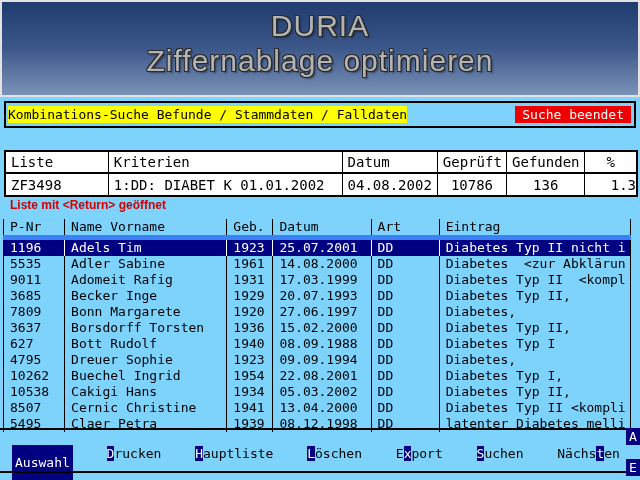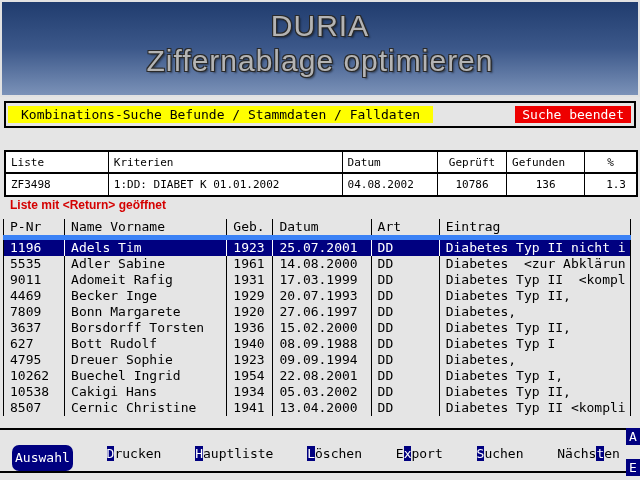--- a/index.html
+++ b/index.html
@@ -1,47 +1,47 @@
 <!DOCTYPE html>
 <html><head>
 <meta charset="utf-8">
 <style>
   html,body{margin:0;padding:0;background:#888;}
-  .screen{position:relative;width:640px;height:480px;background:#e5e5e5;overflow:hidden;
+  .screen{position:relative;width:640px;height:480px;background:#7dd3fc;overflow:hidden;
           font-family:"DejaVu Sans Mono",monospace;font-size:13px;color:#000;}
 
   
   .banner{position:absolute;left:0;top:0;width:640px;height:97px;box-sizing:border-box;
           background:linear-gradient(180deg,#203c6e 0%,#3c588a 50%,#7b92b8 100%);
           border:2px solid #e2e2e2;text-align:center;}
   .banner-title,.banner-subtitle{font-family:"Liberation Sans",sans-serif;font-size:30px;
           color:#b4b4b4;letter-spacing:1px;
           text-shadow:-1px -1px 0 #2a2a2a,1px -1px 0 #2a2a2a,-1px 1px 0 #2a2a2a,1px 1px 0 #2a2a2a,2px 2px 2px rgba(0,0,0,.45);}
   .banner-title{margin-top:7px;line-height:34px;}
   .banner-subtitle{line-height:36px;}
 
   
   .status-box{position:absolute;left:4px;top:101px;width:632px;height:27px;box-sizing:border-box;
               border:2px solid #000;}
   .status-label{position:absolute;left:2px;top:3px;background:#ffff00;color:#000;
-                padding:0 13px;line-height:17px;white-space:pre;}
+                padding:0 0;line-height:17px;white-space:pre;}
   .status-badge{position:absolute;right:3px;top:3px;background:#ee0000;color:#fff;
                 padding:0 7px;line-height:17px;white-space:pre;}
 
   
   table{border-collapse:collapse;table-layout:fixed;}
   .criteria{position:absolute;left:4px;top:150px;width:634px;box-sizing:border-box;
             border:2px solid #000;background:#fff;}
   .criteria th,.criteria td{padding:0 5px;white-space:pre;overflow:hidden;font-weight:normal;
-            text-align:left;font-size:11px;}
+            text-align:left;font-size:14px;}
   .criteria th{height:20px;border-bottom:2px solid #000;}
   .criteria td{height:21px;}
   .criteria tr > *:not(:first-child){border-left:1px solid #000;}
   .criteria .c-center{text-align:center;}
-  .criteria .c-right{text-align:right;padding-right:10px;}
+  .criteria .c-right{text-align:right;padding-right:0;}
 
   
   .message{position:absolute;left:10px;top:198px;font-family:"Liberation Sans",sans-serif;
            font-weight:bold;font-size:12px;color:#d40000;}
 
   
   .results{position:absolute;left:3px;top:219px;width:628px;box-sizing:border-box;
            border-left:1px solid #000;border-right:1px solid #000;}
   .results th,.results td{padding:0 0 0 6px;white-space:pre;overflow:hidden;font-weight:normal;
            text-align:left;font-size:13px;height:16px;line-height:16px;}
@@ -50,21 +50,21 @@
   .results tbody tr.selected{background:#000080;color:#fff;}
   .results tbody tr.selected > *:not(:first-child){border-left-color:#fff;}
 
   
   .hline{position:absolute;left:0;width:632px;height:2px;background:#000;}
   .hline1{top:428px;}
   .hline2{top:471px;}
   .menu{position:absolute;left:12px;top:445px;width:608px;display:flex;
         justify-content:space-between;line-height:18px;}
   .menu-item{white-space:pre;cursor:default;}
-  .menu-item.selected{background:#000080;color:#fff;padding:4px 3px;border-radius:7px;}
+  .menu-item.selected{background:#000080;color:#fff;padding:9px 3px;}
   .menu-item .hot{background:#000080;color:#fff;}
 
   
   .badge{position:absolute;left:626px;width:14px;height:17px;background:#000080;color:#fff;
          text-align:center;line-height:17px;font-size:13px;z-index:5;}
   .badge-a{top:428px;}
   .badge-e{top:459px;}
 </style>
 </head>
 <body>
@@ -152,21 +152,21 @@
   </tr>
         <tr>
     <td>9011</td>
     <td>Adomeit Rafig</td>
     <td>1931</td>
     <td>17.03.1999</td>
     <td>DD</td>
     <td>Diabetes Typ II  &lt;kompl</td>
   </tr>
         <tr>
-    <td>4469</td>
+    <td>3685</td>
     <td>Becker Inge</td>
     <td>1929</td>
     <td>20.07.1993</td>
     <td>DD</td>
     <td>Diabetes Typ II,</td>
   </tr>
         <tr>
     <td>7809</td>
     <td>Bonn Margarete</td>
     <td>1920</td>
@@ -214,20 +214,28 @@
     <td>DD</td>
     <td>Diabetes Typ II,</td>
   </tr>
         <tr>
     <td>8507</td>
     <td>Cernic Christine</td>
     <td>1941</td>
     <td>13.04.2000</td>
     <td>DD</td>
     <td>Diabetes Typ II &lt;kompli</td>
+  </tr>
+        <tr>
+    <td>5495</td>
+    <td>Claer Petra</td>
+    <td>1939</td>
+    <td>08.12.1998</td>
+    <td>DD</td>
+    <td>latenter Diabetes melli</td>
   </tr>
       </tbody>
   </table>
 
   <div class="hline hline1"></div>
 
   <div class="menu" id="menu-bar">
       <span class="menu-item selected">Auswahl</span>
       <span class="menu-item"><span class="hot">D</span><span>rucken</span></span>
       <span class="menu-item"><span class="hot">H</span><span>auptliste</span></span>

